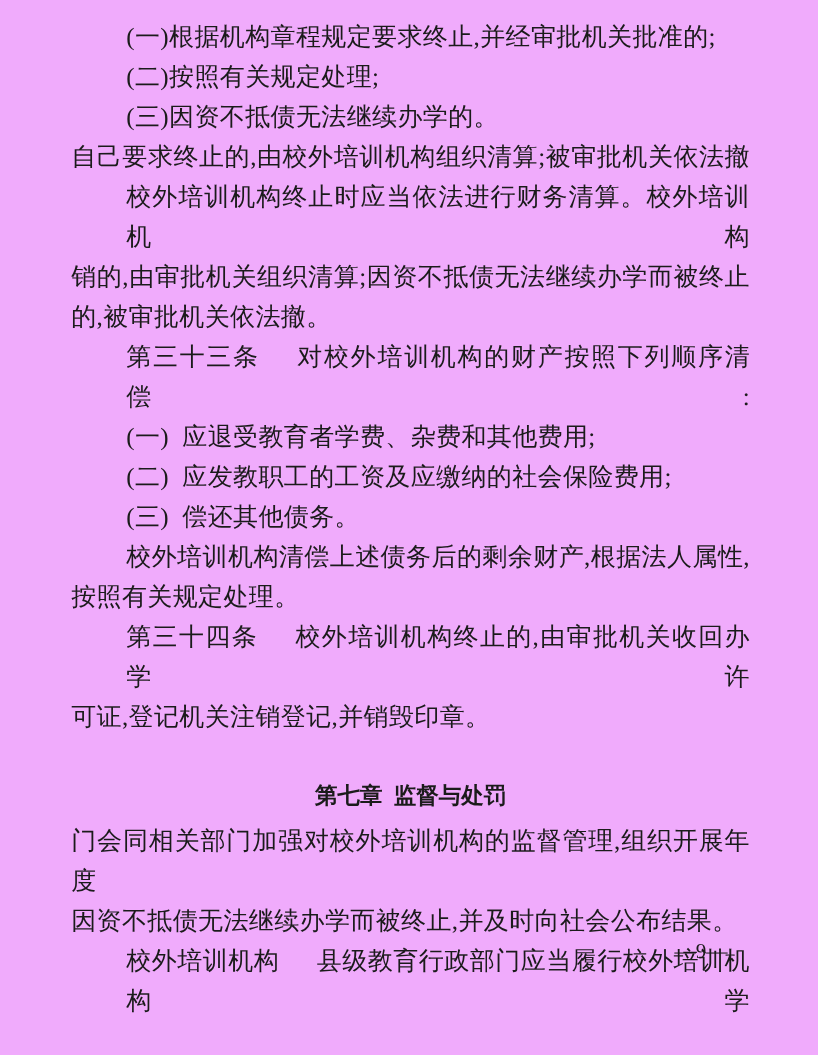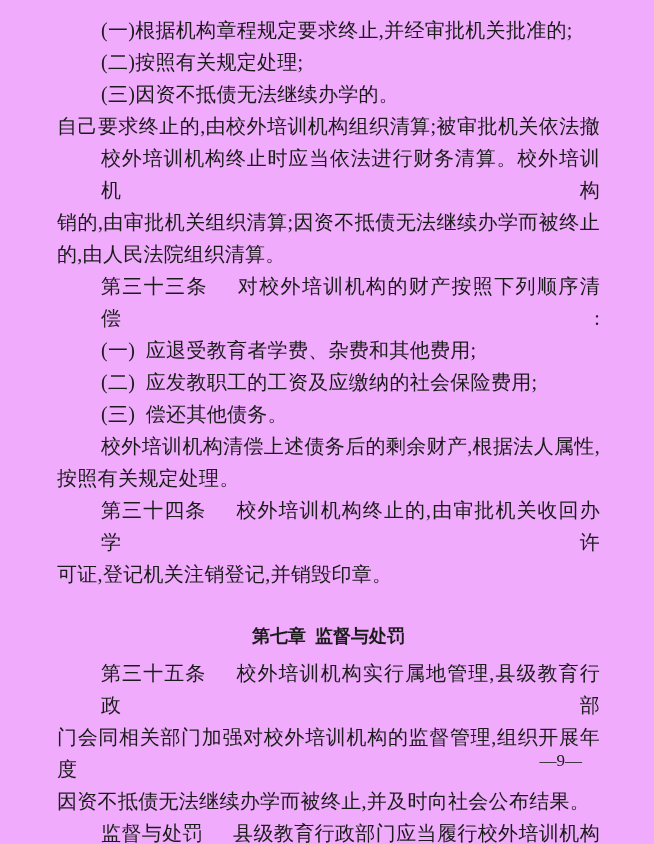--- a/index.html
+++ b/index.html
@@ -63,29 +63,28 @@
 <body>
 
 <div class="page">
   <div class="content" id="doc-lines">
       <div class="text-line indent">(一)根据机构章程规定要求终止,并经审批机关批准的;</div>
       <div class="text-line indent">(二)按照有关规定处理;</div>
       <div class="text-line indent">(三)因资不抵债无法继续办学的。</div>
       <div class="text-line justify">自己要求终止的,由校外培训机构组织清算;被审批机关依法撤</div>
       <div class="text-line indent justify">校外培训机构终止时应当依法进行财务清算。校外培训机构</div>
       <div class="text-line justify">销的,由审批机关组织清算;因资不抵债无法继续办学而被终止</div>
-      <div class="text-line">的,由人民法院组织清算。</div>
+      <div class="text-line">的,被审批机关依法撤。</div>
       <div class="text-line indent justify"><span class="article-num">第三十三条</span>对校外培训机构的财产按照下列顺序清偿:</div>
       <div class="text-line indent">(一)  应退受教育者学费、杂费和其他费用;</div>
       <div class="text-line indent">(二)  应发教职工的工资及应缴纳的社会保险费用;</div>
       <div class="text-line indent">(三)  偿还其他债务。</div>
       <div class="text-line indent justify">校外培训机构清偿上述债务后的剩余财产,根据法人属性,</div>
       <div class="text-line">按照有关规定处理。</div>
       <div class="text-line indent justify"><span class="article-num">第三十四条</span>校外培训机构终止的,由审批机关收回办学许</div>
       <div class="text-line">可证,登记机关注销登记,并销毁印章。</div>
       <div class="chapter-heading">第七章  监督与处罚</div>
-      <div class="text-line indent justify"><span class="article-num">第三十五条</span>校外培训机构实行属地管理,县级教育行政部</div>
       <div class="text-line justify">门会同相关部门加强对校外培训机构的监督管理,组织开展年度</div>
       <div class="text-line">因资不抵债无法继续办学而被终止,并及时向社会公布结果。</div>
-      <div class="text-line indent justify"><span class="article-num">监督与处罚</span>县级教育行政部门应当履行校外培训机构学</div>
+      <div class="text-line indent justify"><span class="article-num">校外培训机构</span>县级教育行政部门应当履行校外培训机构学</div>
     </div>
   <div class="page-number">—9—</div>
 </div>
 
 </body></html>

